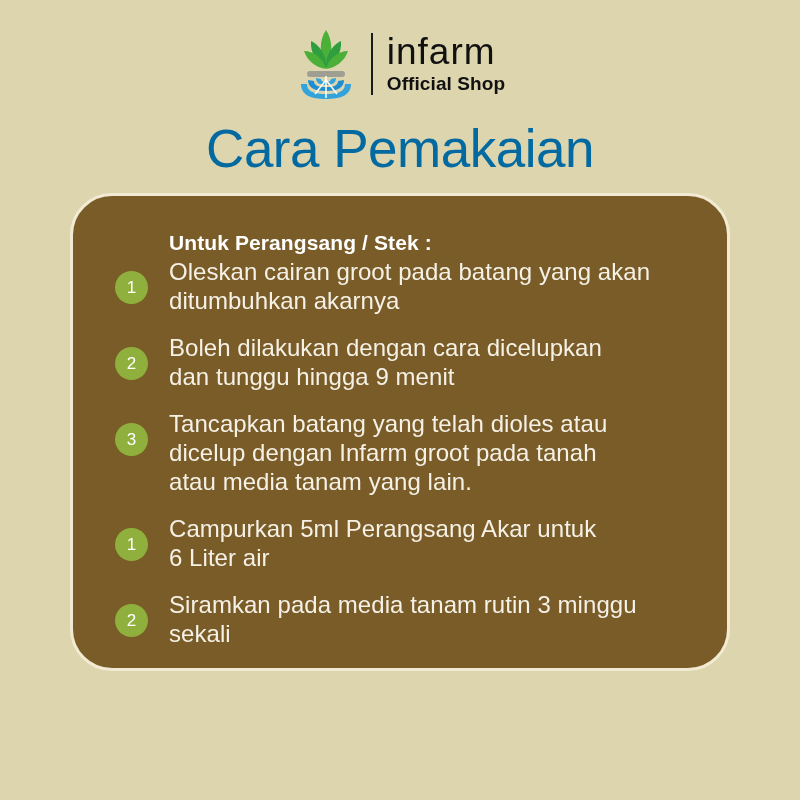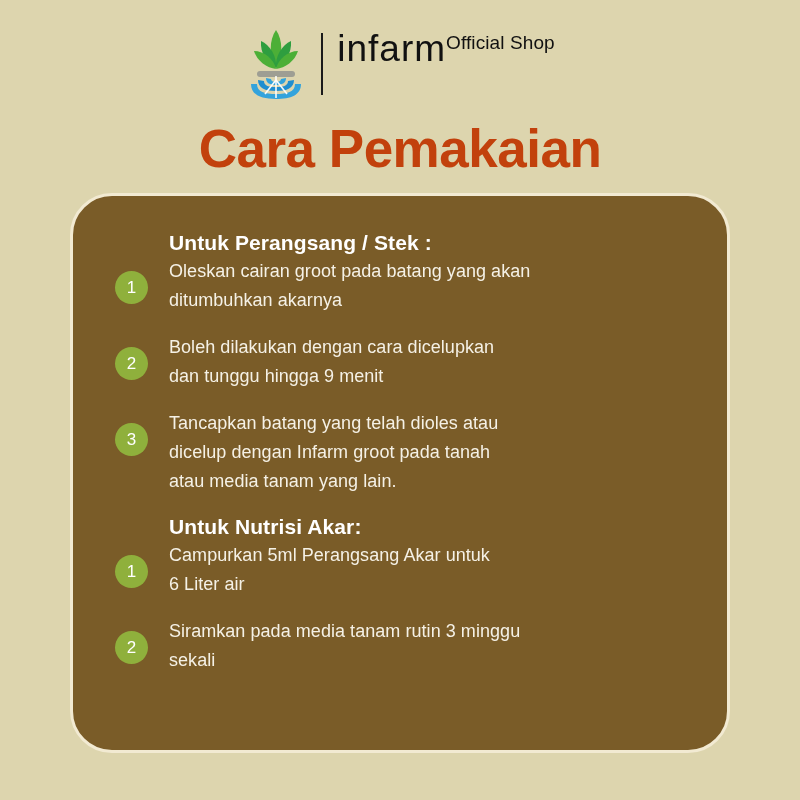--- a/index.html
+++ b/index.html
@@ -35,62 +35,62 @@
   }
   .brand-divider {
     width: 2px;
     height: 62px;
     background: #1a1a1a;
     margin: 0 14px 0 14px;
     flex: 0 0 auto;
   }
   .brand-words {
     display: flex;
-    flex-direction: row;
+    flex-direction: column;
     justify-content: center;
     align-items: flex-start;
     height: 68px;
   }
   .brand-name {
     font-size: 37px;
     line-height: 38px;
     color: #111111;
     letter-spacing: 1.0px;
     font-weight: 400;
   }
   .brand-sub {
     font-size: 19px;
     line-height: 24px;
     color: #111111;
-    font-weight: 400;
+    font-weight: 700;
     letter-spacing: 0.1px;
     margin-top: 1px;
   }
 
   
   .page-title {
     position: absolute;
     top: 118px;
     left: 0;
     width: 800px;
     text-align: center;
     font-size: 53px;
     line-height: 62px;
-    font-weight: 700;
-    color: #c2410c;
+    font-weight: 400;
+    color: #0369a1;
     letter-spacing: -0.5px;
   }
 
   
   .card {
     position: absolute;
     left: 70px;
     top: 193px;
     width: 660px;
-    height: 560px;
+    height: 478px;
     box-sizing: border-box;
     background: #7a5c28;
     border: 3px solid #f2ead2;
     border-radius: 42px;
     overflow: hidden;
   }
 
   .card-inner {
     position: absolute;
     left: 42px;
@@ -127,21 +127,21 @@
     font-size: 17px;
     line-height: 33px;
     text-align: center;
     font-weight: 400;
   }
   
   .badge-mid  { top: 14px; }
 
   .step-text {
     color: #f5f1e6;
-    font-size: 18px;
+    font-size: 24px;
     line-height: 29px;
     font-weight: 400;
     letter-spacing: 0.05px;
     white-space: pre-line;
   }
 </style>
 </head>
 <body>
 
 <div class="brand">
@@ -199,21 +199,20 @@
 
       <div class="step">
         <div class="step-badge badge-mid">3</div>
         <div class="step-text">Tancapkan batang yang telah dioles atau
 dicelup dengan Infarm groot pada tanah
 atau media tanam yang lain.</div>
       </div>
     </div>
 
     <div class="group">
-      <div class="group-heading">Untuk Nutrisi Akar:</div>
 
       <div class="step">
         <div class="step-badge badge-mid">1</div>
         <div class="step-text">Campurkan 5ml Perangsang Akar untuk
 6 Liter air</div>
       </div>
 
       <div class="step">
         <div class="step-badge badge-mid">2</div>
         <div class="step-text">Siramkan pada media tanam rutin 3 minggu

